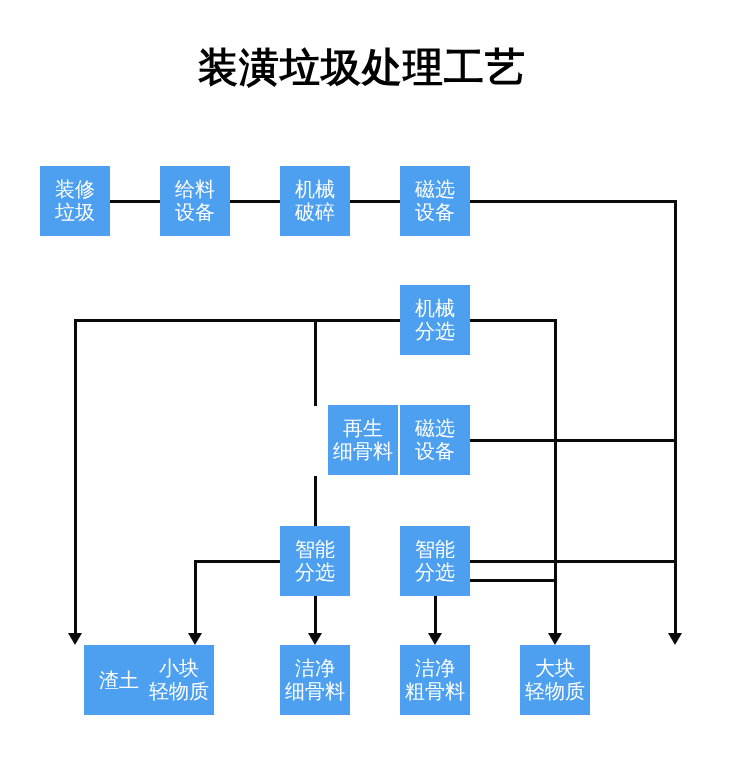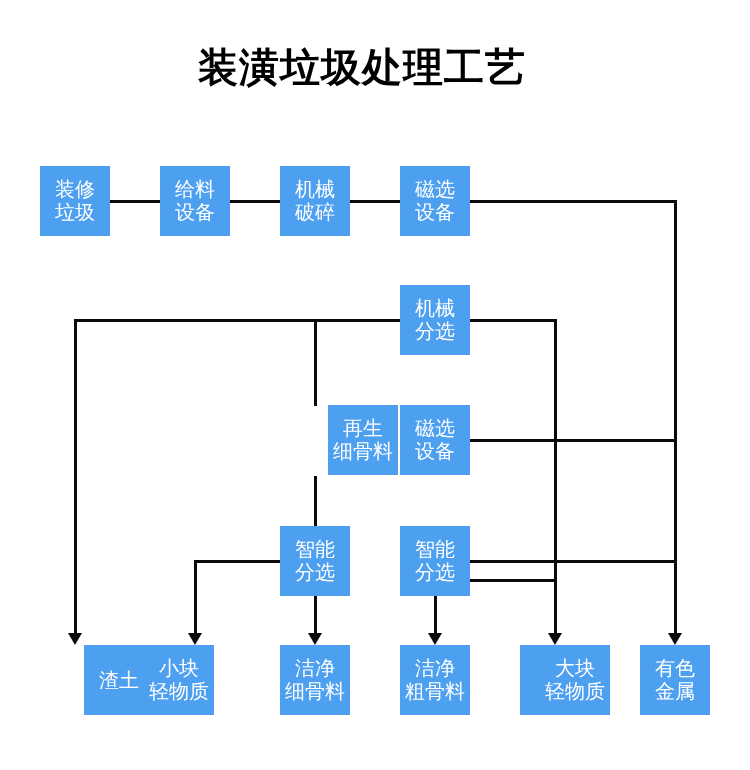--- a/index.html
+++ b/index.html
@@ -97,24 +97,22 @@
   <div class="node" style="left:400px;top:526px;">智能
 分选</div>
 
   <div class="node" style="left:40px;top:645px;margin-left:44px;">渣土</div>
   <div class="node" style="left:144px;top:645px;">小块
 轻物质</div>
   <div class="node" style="left:280px;top:645px;">洁净
 细骨料</div>
   <div class="node" style="left:400px;top:645px;">洁净
 粗骨料</div>
-  <div class="node" style="left:520px;top:645px;padding-left:20px;">大块
+  <div class="node" style="left:520px;top:645px;">大块
 轻物质</div>
-  <div class="node" style="left:640px;top:645px;">有色
-金属</div>
 
   <div class="hline" style="left:110px;top:200px;width:50px;"></div>
   <div class="hline" style="left:230px;top:200px;width:50px;"></div>
   <div class="hline" style="left:350px;top:200px;width:50px;"></div>
   <div class="hline" style="left:470px;top:200px;width:207px;"></div>
 
   <div class="vline" style="left:674px;top:200px;height:433px;"></div>
 
   <div class="hline" style="left:74px;top:319px;width:483px;"></div>
   <div class="vline" style="left:74px;top:319px;height:314px;"></div>

